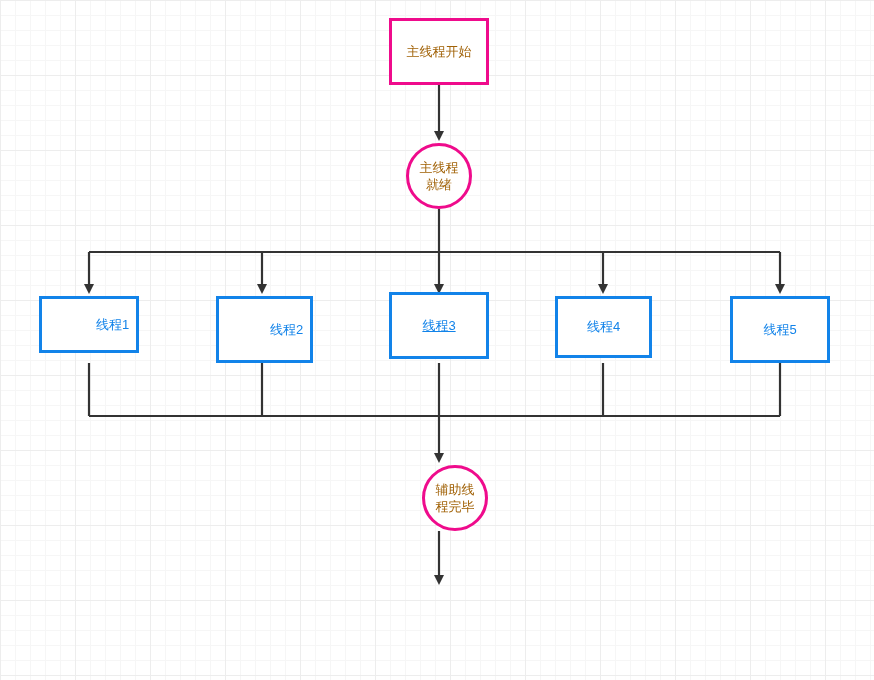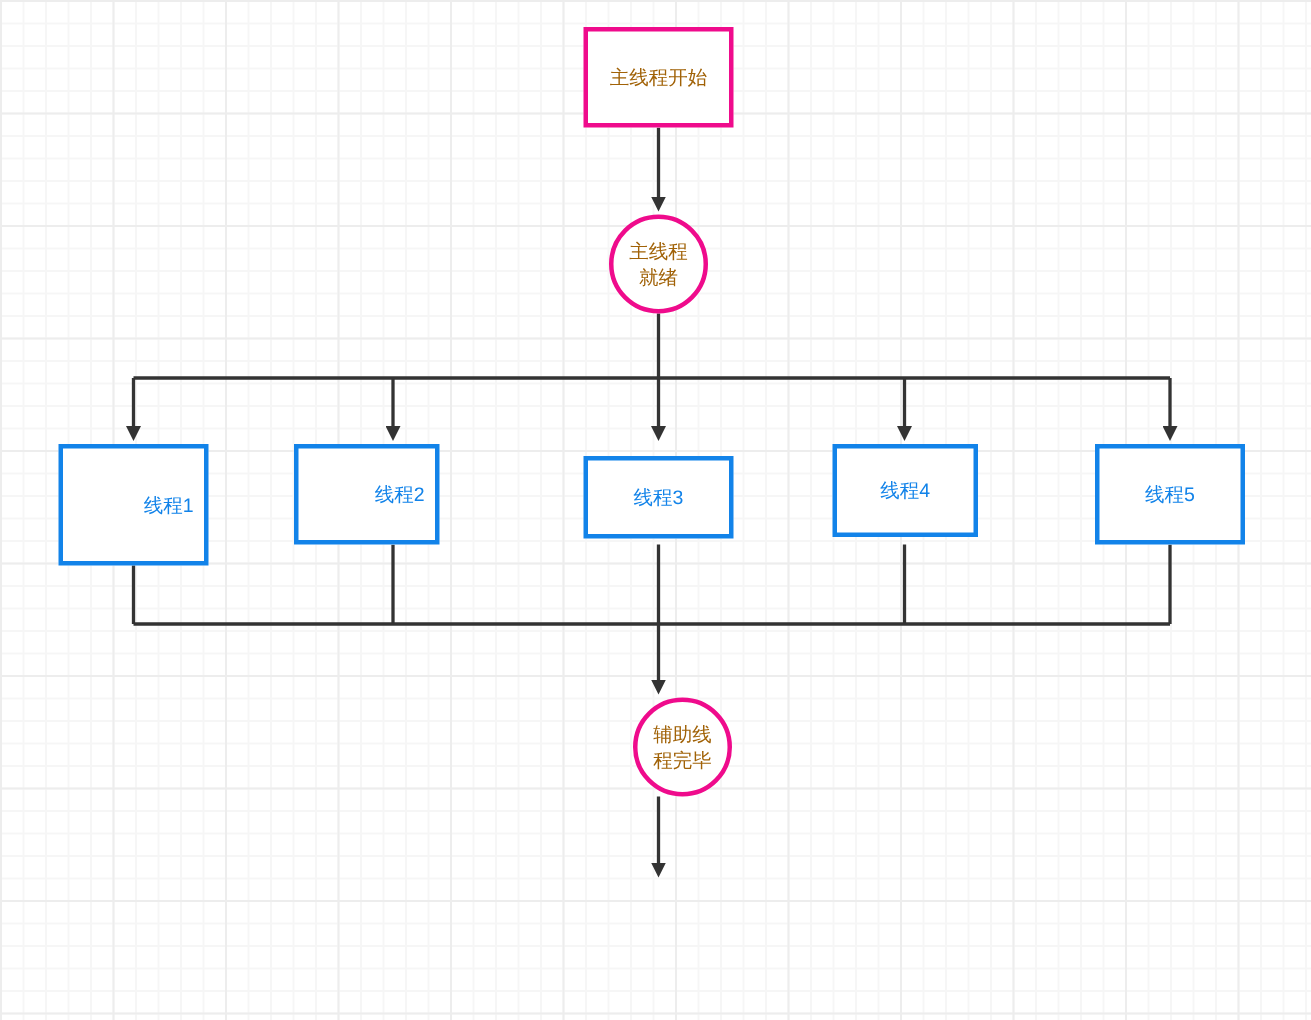--- a/index.html
+++ b/index.html
@@ -125,25 +125,25 @@
     <g>
       <line x1="439" y1="531" x2="439" y2="580" stroke="#333333" stroke-width="2.2" marker-end="url(#arrow)"></line>
     </g>
   </svg>
 
   <div class="node node-rect main-node" style="left:389px; top:18px; width:100px; height:67px;">主线程开始</div>
 
   <div class="node node-circle main-node" style="left:406px; top:143px; width:66px; height:66px;">主线程
 就绪</div>
 
-  <div class="node node-rect thread-node" style="left:39px; top:296px; width:100px; height:81px;padding-left:47px;">线程1</div>
+  <div class="node node-rect thread-node" style="left:39px; top:296px; width:100px; height:57px;padding-left:47px;">线程1</div>
 
-  <div class="node node-rect thread-node" style="left:196px; top:296px; width:97px; height:67px;padding-left:44px;">线程2</div>
+  <div class="node node-rect thread-node" style="left:216px; top:296px; width:97px; height:67px;padding-left:44px;">线程2</div>
 
-  <div class="node node-rect thread-node" style="left:389px; top:304px; width:100px; height:55px;">线程3</div>
+  <div class="node node-rect thread-node" style="left:389px; top:292px; width:100px; height:67px;text-decoration:underline;">线程3</div>
 
   <div class="node node-rect thread-node" style="left:555px; top:296px; width:97px; height:62px;">线程4</div>
 
   <div class="node node-rect thread-node" style="left:730px; top:296px; width:100px; height:67px;">线程5</div>
 
   <div class="node node-circle main-node" style="left:422px; top:465px; width:66px; height:66px;">辅助线
 程完毕</div>
 
 
 </div>

